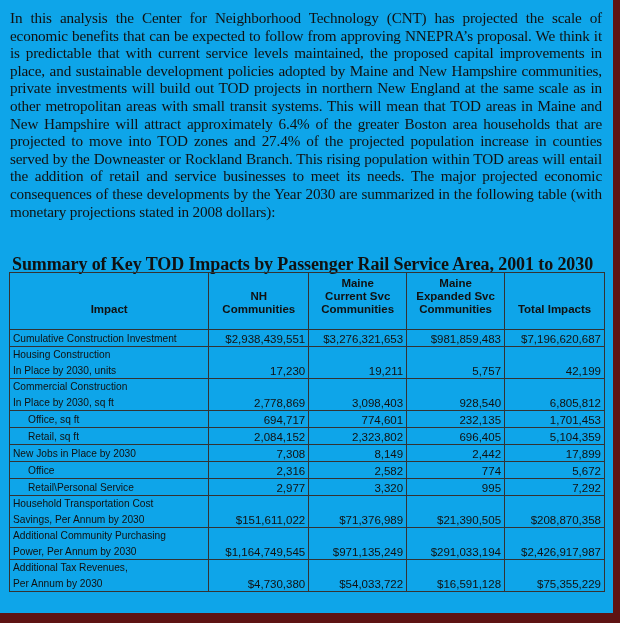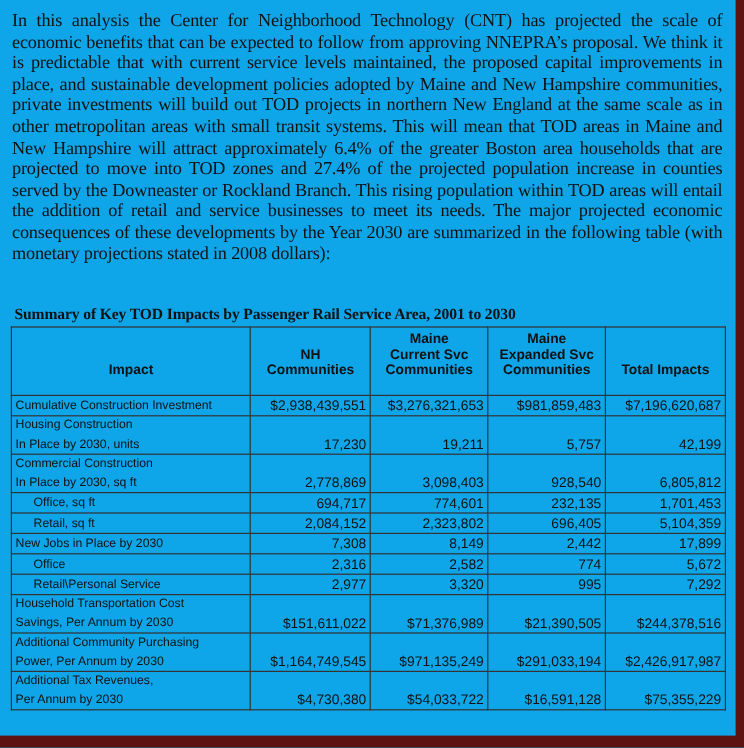--- a/index.html
+++ b/index.html
@@ -18,21 +18,21 @@
     font-family: "Liberation Serif", serif;
     font-size: 15.2px; line-height: 17.6px;
     color: #111;
     text-align: justify;
     margin: 0;
     letter-spacing: -0.15px;
   }
   .tbl-title {
     position: absolute; left: 12px; top: 254px;
     font-family: "Liberation Serif", serif;
-    font-weight: bold; font-size: 13px; color: #111;
+    font-weight: bold; font-size: 18px; color: #111;
     letter-spacing: -0.1px;
   }
   table.tod {
     position: absolute; left: 9px; top: 272px;
     width: 596px;
     border-collapse: collapse;
     font-family: "Liberation Sans", sans-serif;
     color: #111;
     border: 1.5px solid #222;
   }
@@ -168,21 +168,21 @@
           <td>7,292</td>
         </tr>
         <tr class="double">
           <td class="label">
             <div>Household Transportation Cost</div>
             <div>Savings, Per Annum by 2030</div>
           </td>
           <td>$151,611,022</td>
           <td>$71,376,989</td>
           <td>$21,390,505</td>
-          <td>$244,378,516</td>
+          <td>$208,870,358</td>
         </tr>
         <tr class="double">
           <td class="label">
             <div>Additional Community Purchasing</div>
             <div>Power, Per Annum by 2030</div>
           </td>
           <td>$1,164,749,545</td>
           <td>$971,135,249</td>
           <td>$291,033,194</td>
           <td>$2,426,917,987</td>

